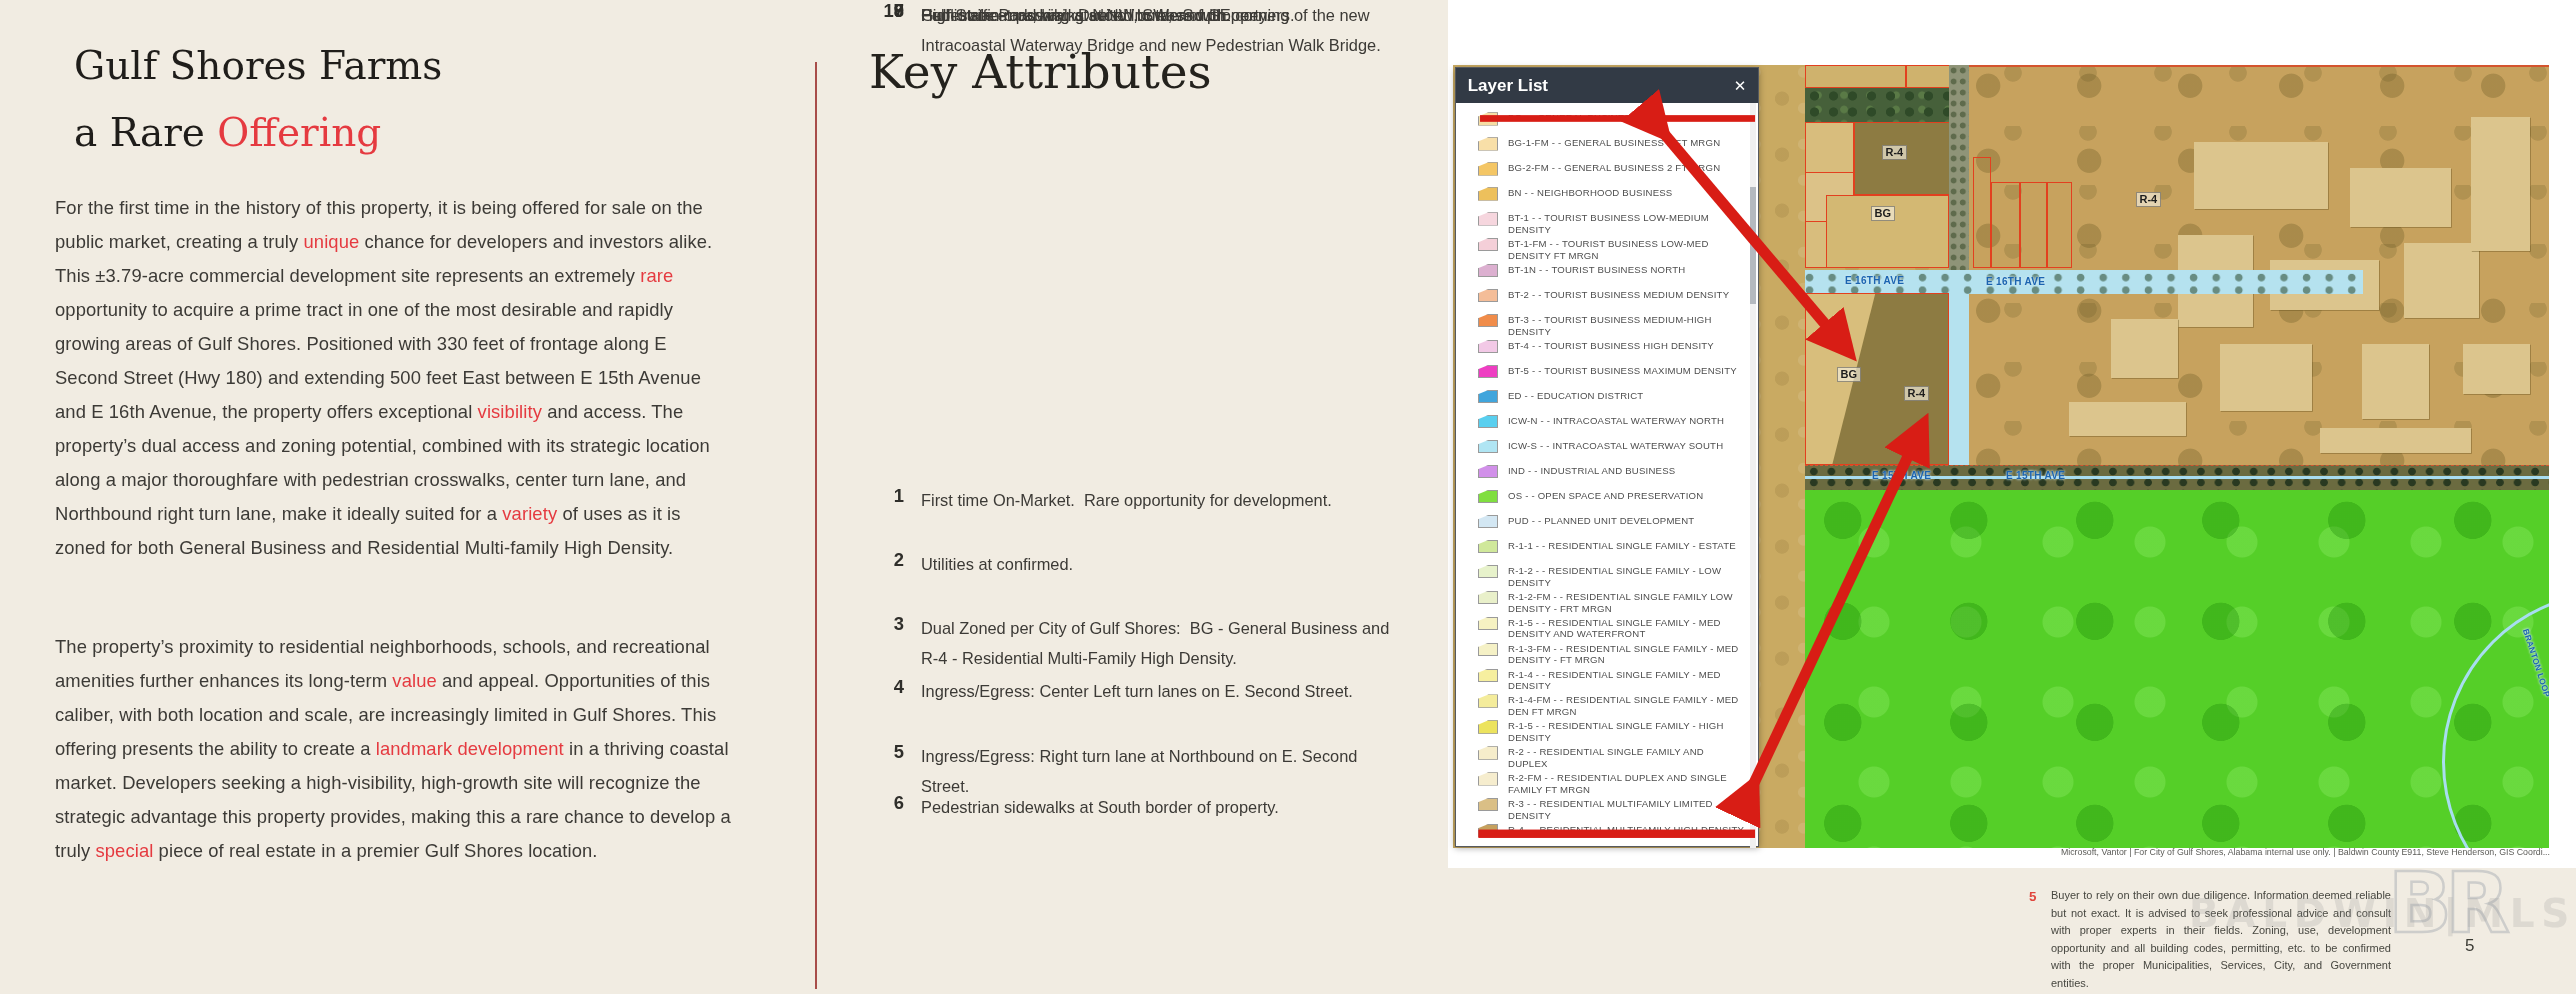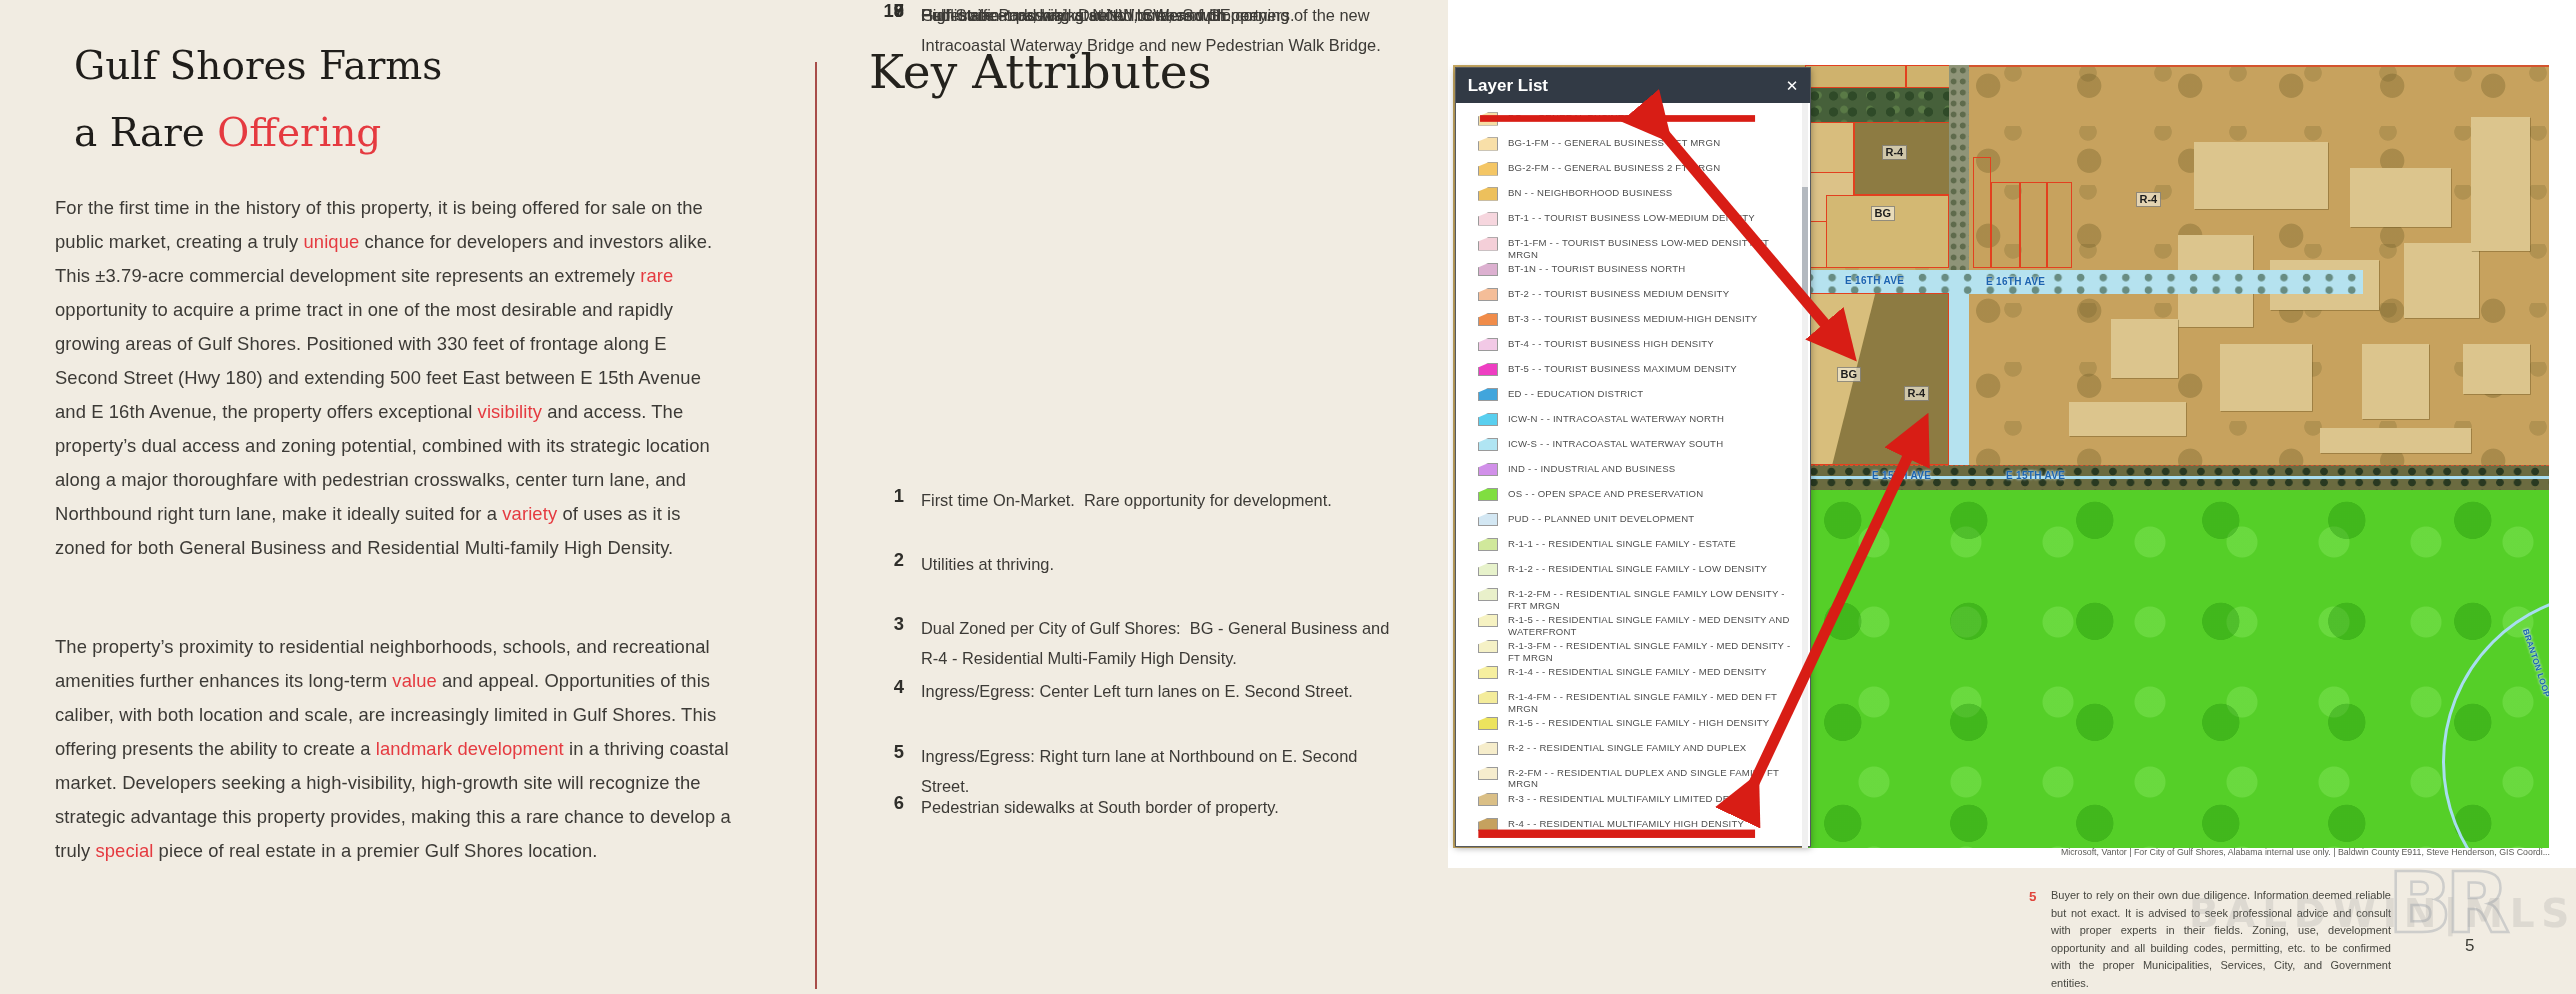--- a/index.html
+++ b/index.html
@@ -43,21 +43,21 @@
   .bldg{background:#dcc58d;box-shadow:0.8px 0.8px 0 rgba(90,70,20,.45);}
   .park{left:352px;top:425px;width:744px;height:358px;background:#55cf28;
        background-image:radial-gradient(circle at 30% 30%, rgba(20,130,0,.30) 0 18.4px, transparent 19px),
                         radial-gradient(circle at 75% 65%, rgba(130,230,90,.45) 0 15px, transparent 16px);
        background-size:126px 101px, 92px 80px;}
   .street-label{font-size:10px;font-weight:bold;color:#1b64b0;letter-spacing:0.3px;white-space:nowrap;
        text-shadow:0 0 2.5px #cfeaf6,0 0 2.5px #cfeaf6;}
   .parcel-label{font-size:11px;font-weight:bold;color:#1d1d1d;background:rgba(245,240,225,.65);
        padding:0 2.5px;border:0.8px solid rgba(60,60,60,.5);line-height:13.4px;text-align:center;}
   
-  .layer-panel{position:absolute;left:1455px;top:67px;width:356px;height:780px;background:#fff;
+  .layer-panel{position:absolute;left:1455px;top:67px;width:304px;height:780px;background:#fff;
        border:0.8px solid #55595f;box-sizing:border-box;box-shadow:0 1.7px 6.7px rgba(0,0,0,.35);z-index:20;}
   .layer-header{height:35px;background:#323a45;display:flex;align-items:center;justify-content:space-between;
        padding:0 11.7px;box-sizing:border-box;}
   .layer-header .lh-title{color:#fff;font-size:17px;font-weight:bold;}
   .layer-close{color:#fff;font-size:15px;cursor:default;}
   .layer-body{position:relative;height:745px;overflow:hidden;padding:6.7px 11.7px 0 22px;box-sizing:border-box;}
   .ll-row{display:flex;align-items:flex-start;min-height:25px;}
   .ll-swatch{flex:0 0 20px;height:13.4px;margin:2.5px 10px 0 0;border:0.8px solid #9a9a9a;box-sizing:border-box;
        clip-path:polygon(0 32%,52% 0,100% 0,100% 100%,0 100%);}
   .ll-label{font-size:9.6px;line-height:11.7px;color:#4e4e4e;letter-spacing:0.2px;padding-top:2.5px;}
@@ -95,21 +95,21 @@
   <div class="divider"></div>
 
   <div class="ka-title">Key Attributes</div>
 
   <div class="ka-item">
       <span class="ka-num">1</span>
       <span class="ka-text">First time On-Market.  Rare opportunity for development.</span>
     </div>
   <div class="ka-item">
       <span class="ka-num">2</span>
-      <span class="ka-text">Utilities at thriving.</span>
+      <span class="ka-text">Utilities at confirmed.</span>
     </div>
   <div class="ka-item">
       <span class="ka-num">3</span>
       <span class="ka-text">Dual Zoned per City of Gulf Shores:  BG - General Business and R-4 - Residential Multi-Family High Density.</span>
     </div>
   <div class="ka-item">
       <span class="ka-num">4</span>
       <span class="ka-text">Ingress/Egress: Center Left turn lanes on E. Second Street.</span>
     </div>
   <div class="ka-item">

